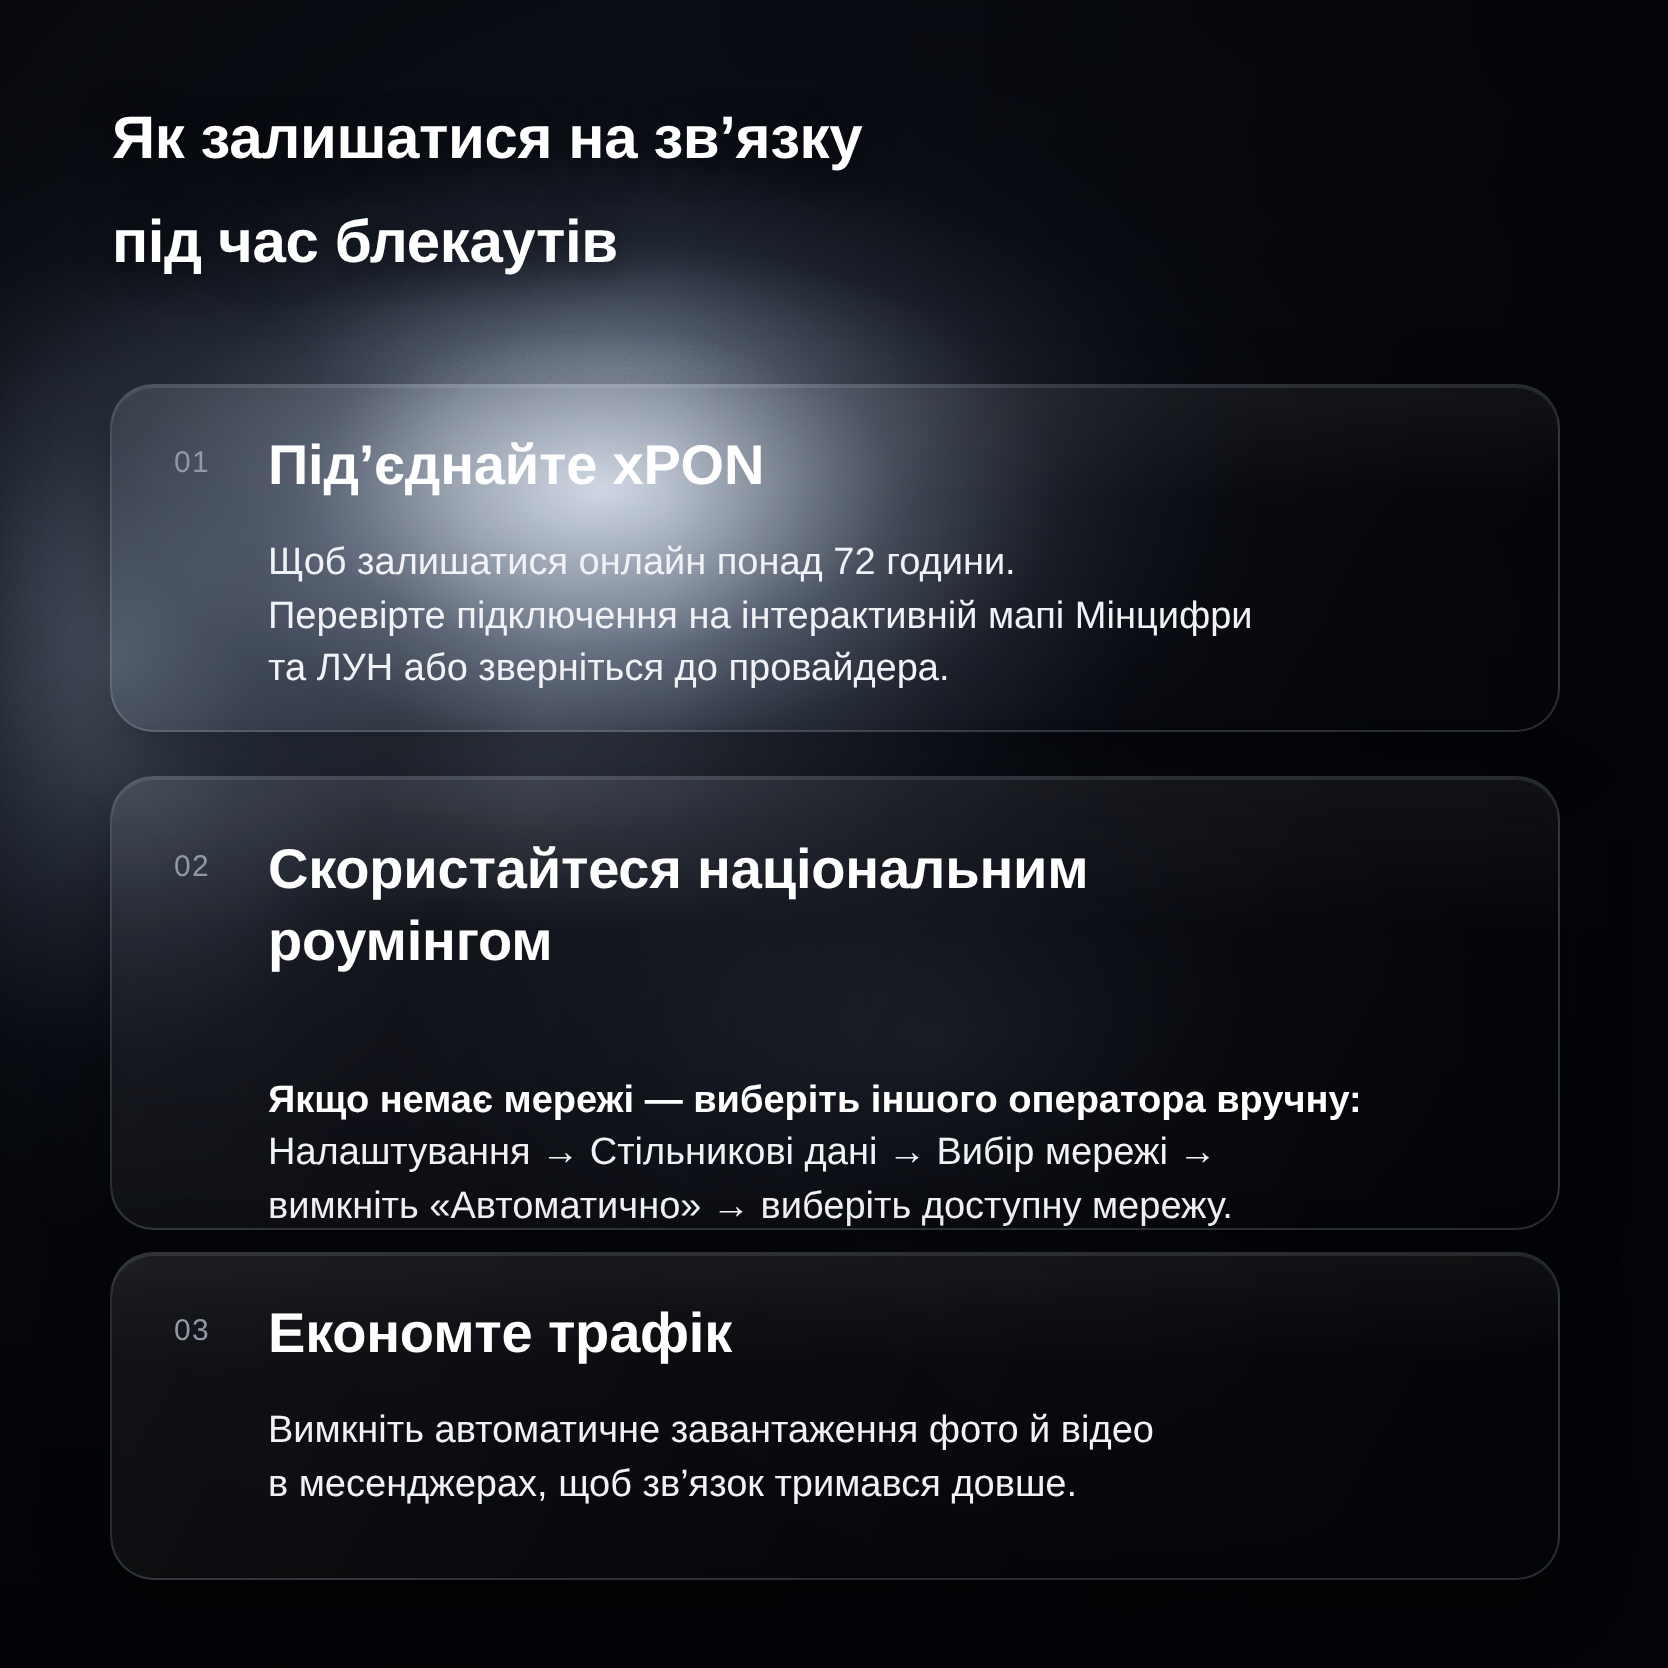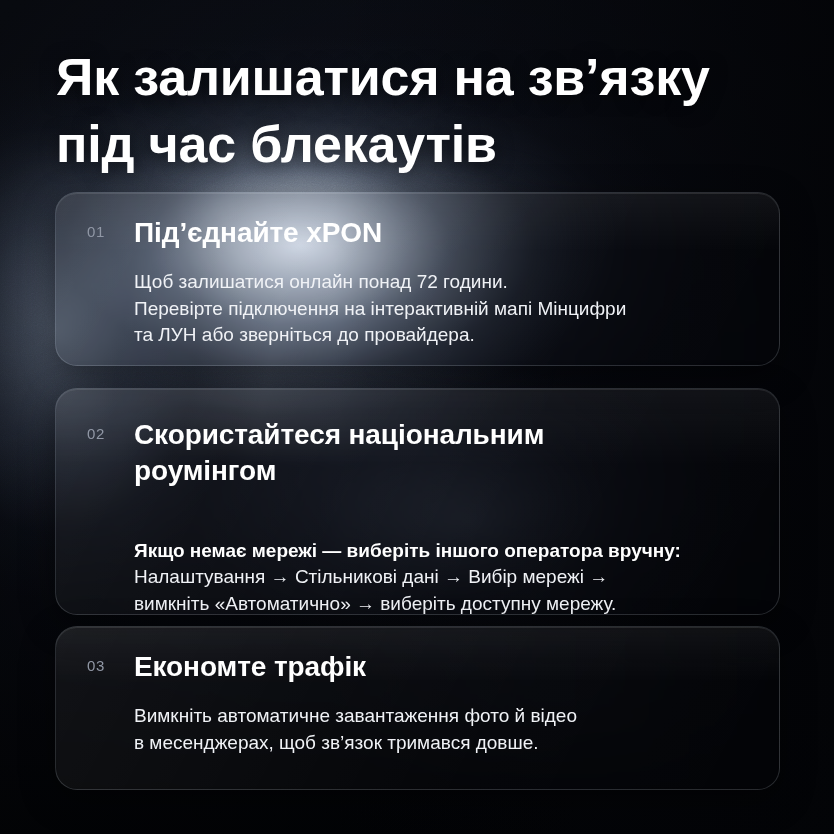--- a/index.html
+++ b/index.html
@@ -103,22 +103,22 @@
     inset: 0;
     z-index: 5;
   }
 
   .poster-title {
     position: absolute;
     left: 56px;
     top: 44px;
     width: 700px;
     margin: 0;
-    font-size: 52px;
-    line-height: 67px;
+    font-size: 30px;
+    line-height: 52px;
     font-weight: 700;
     letter-spacing: -0.2px;
     color: #ffffff;
     text-shadow: 0 2px 18px rgba(0,0,0,0.55);
     white-space: pre-line;
   }
 
   
   .card {
     position: absolute;

